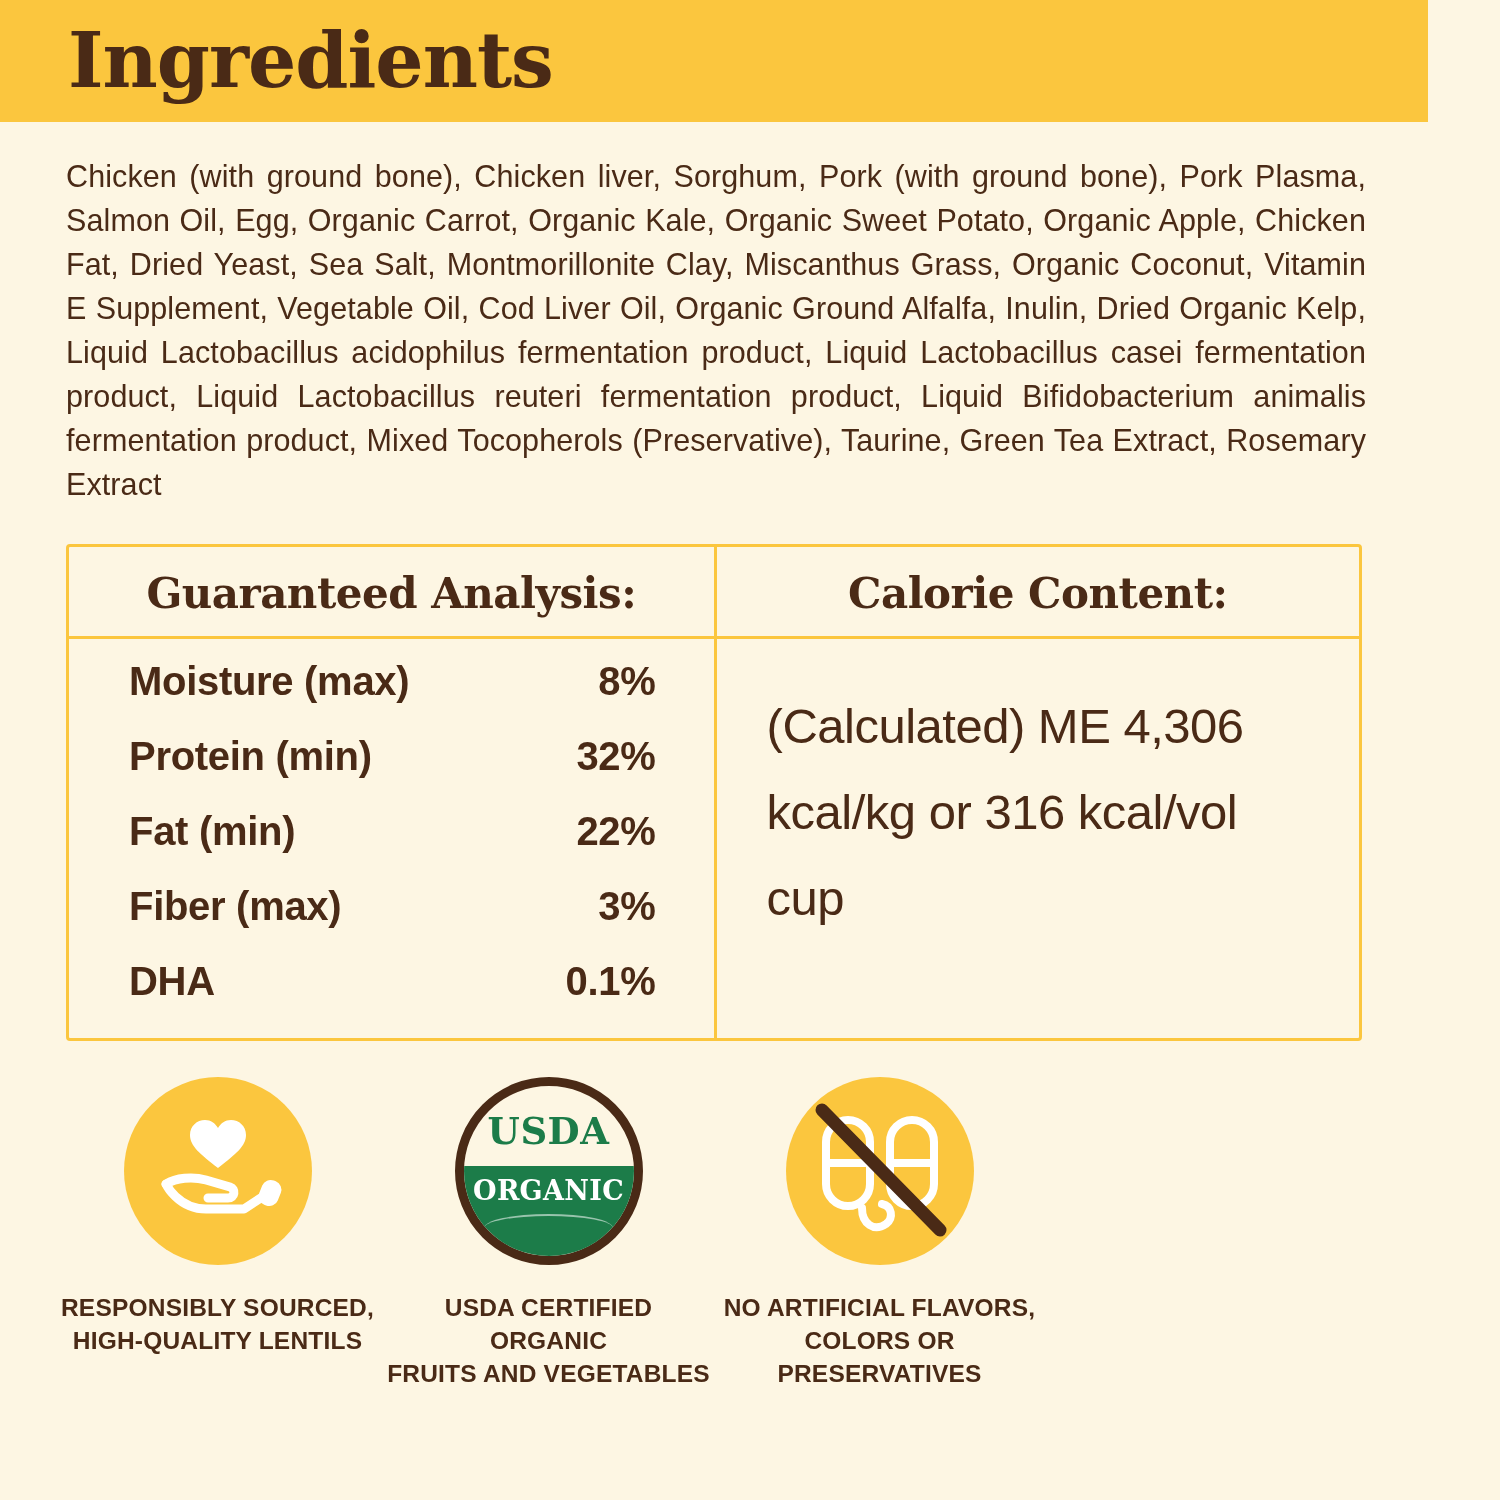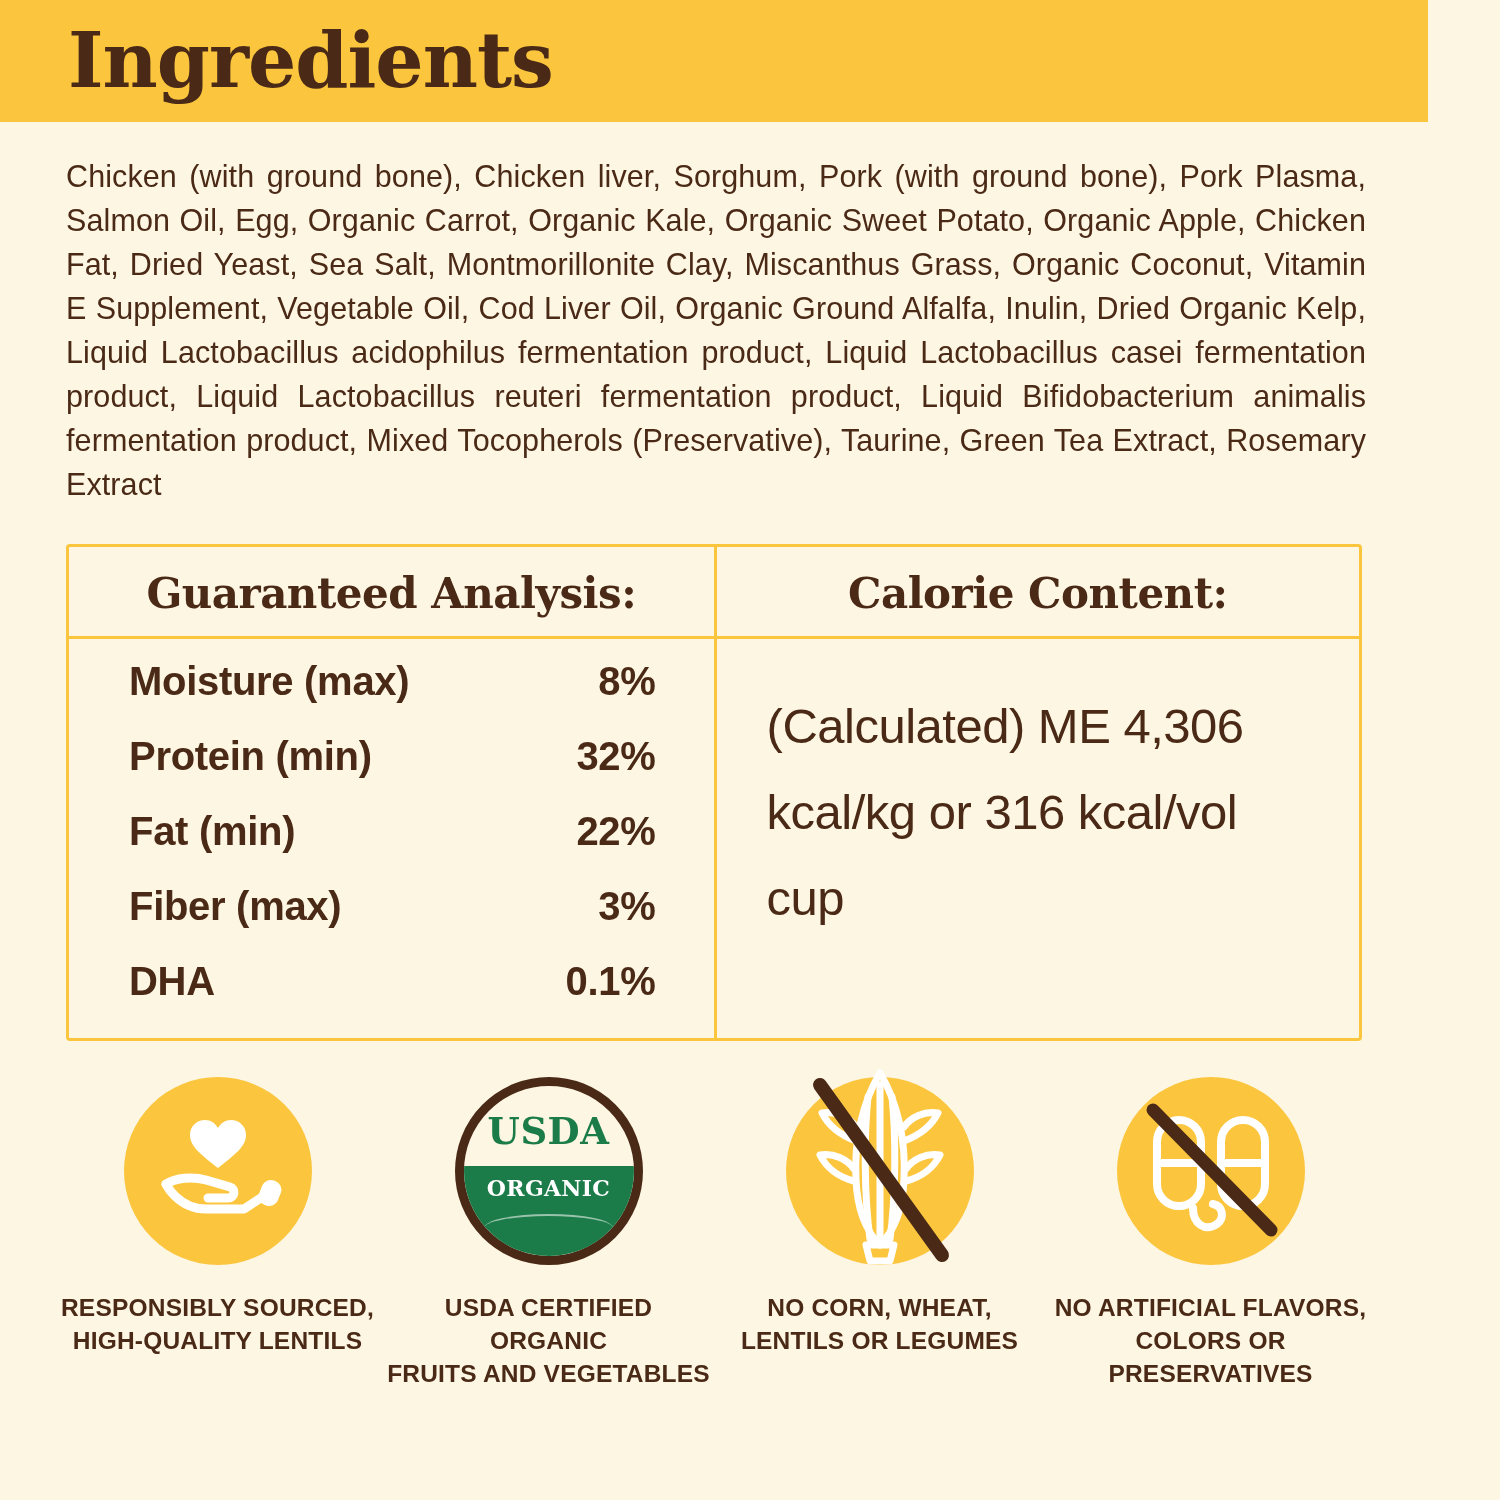--- a/index.html
+++ b/index.html
@@ -172,21 +172,21 @@
     height: 53%;
     background: #1C7C49;
     color: #FFFFFF;
     display: flex;
     align-items: flex-start;
     justify-content: center;
     padding-top: 9px;
     box-sizing: border-box;
     font-family: "DejaVu Serif", serif;
     font-weight: bold;
-    font-size: 22px;
+    font-size: 27px;
     letter-spacing: 0.3px;
   }
   .usda-bottom::after {
     content: "";
     position: absolute;
     left: 12%;
     right: 12%;
     bottom: 14px;
     height: 26px;
     border-top: 2px solid rgba(255,255,255,0.55);
@@ -262,42 +262,20 @@
           <div class="usda-top">USDA</div>
           <div class="usda-bottom">ORGANIC</div>
         </div>
       </div>
       <div class="badge-caption">
         <div>USDA CERTIFIED ORGANIC</div>
         <div>FRUITS AND VEGETABLES</div>
       </div>
     </div>
 
-    <div class="badge">
-      <div class="badge-circle">
-        <svg width="200" height="230" viewBox="0 0 200 230" style="position:absolute; top:-22px;">
-          <g stroke="#FFFFFF" stroke-width="7" fill="none" stroke-linecap="round" stroke-linejoin="round">
-            <path d="M100 18 C118 48 126 86 124 124 C123 152 116 174 100 190 C84 174 77 152 76 124 C74 86 82 48 100 18 Z"></path>
-            <path d="M100 30 L100 186"></path>
-            <path d="M88 42 C84 80 84 140 90 184"></path>
-            <path d="M112 42 C116 80 116 140 110 184"></path>
-            <path d="M124 86 C140 80 152 70 158 58 C144 56 131 62 124 72"></path>
-            <path d="M76 86 C60 80 48 70 42 58 C56 56 69 62 76 72"></path>
-            <path d="M126 126 C142 122 154 112 160 100 C146 98 133 104 126 114"></path>
-            <path d="M74 126 C58 122 46 112 40 100 C54 98 67 104 74 114"></path>
-            <path d="M86 190 L114 190 L110 206 L90 206 Z" fill="none"></path>
-          </g>
-          <line x1="40" y1="30" x2="162" y2="200" stroke="#4A2A16" stroke-width="14" stroke-linecap="round"></line>
-        </svg>
-      </div>
-      <div class="badge-caption">
-        <div>NO CORN, WHEAT,</div>
-        <div>LENTILS OR LEGUMES</div>
-      </div>
-    </div>
 
     <div class="badge">
       <div class="badge-circle">
         <svg width="160" height="150" viewBox="0 0 160 150">
           <g stroke="#FFFFFF" stroke-width="8" fill="none" stroke-linejoin="round" stroke-linecap="round">
             <rect x="26" y="24" width="44" height="86" rx="22"></rect>
             <line x1="26" y1="67" x2="70" y2="67"></line>
             <rect x="90" y="24" width="44" height="86" rx="22"></rect>
             <line x1="90" y1="67" x2="134" y2="67"></line>
             <path d="M62 112 C62 128 74 136 86 128 C94 122 92 110 82 108"></path>

